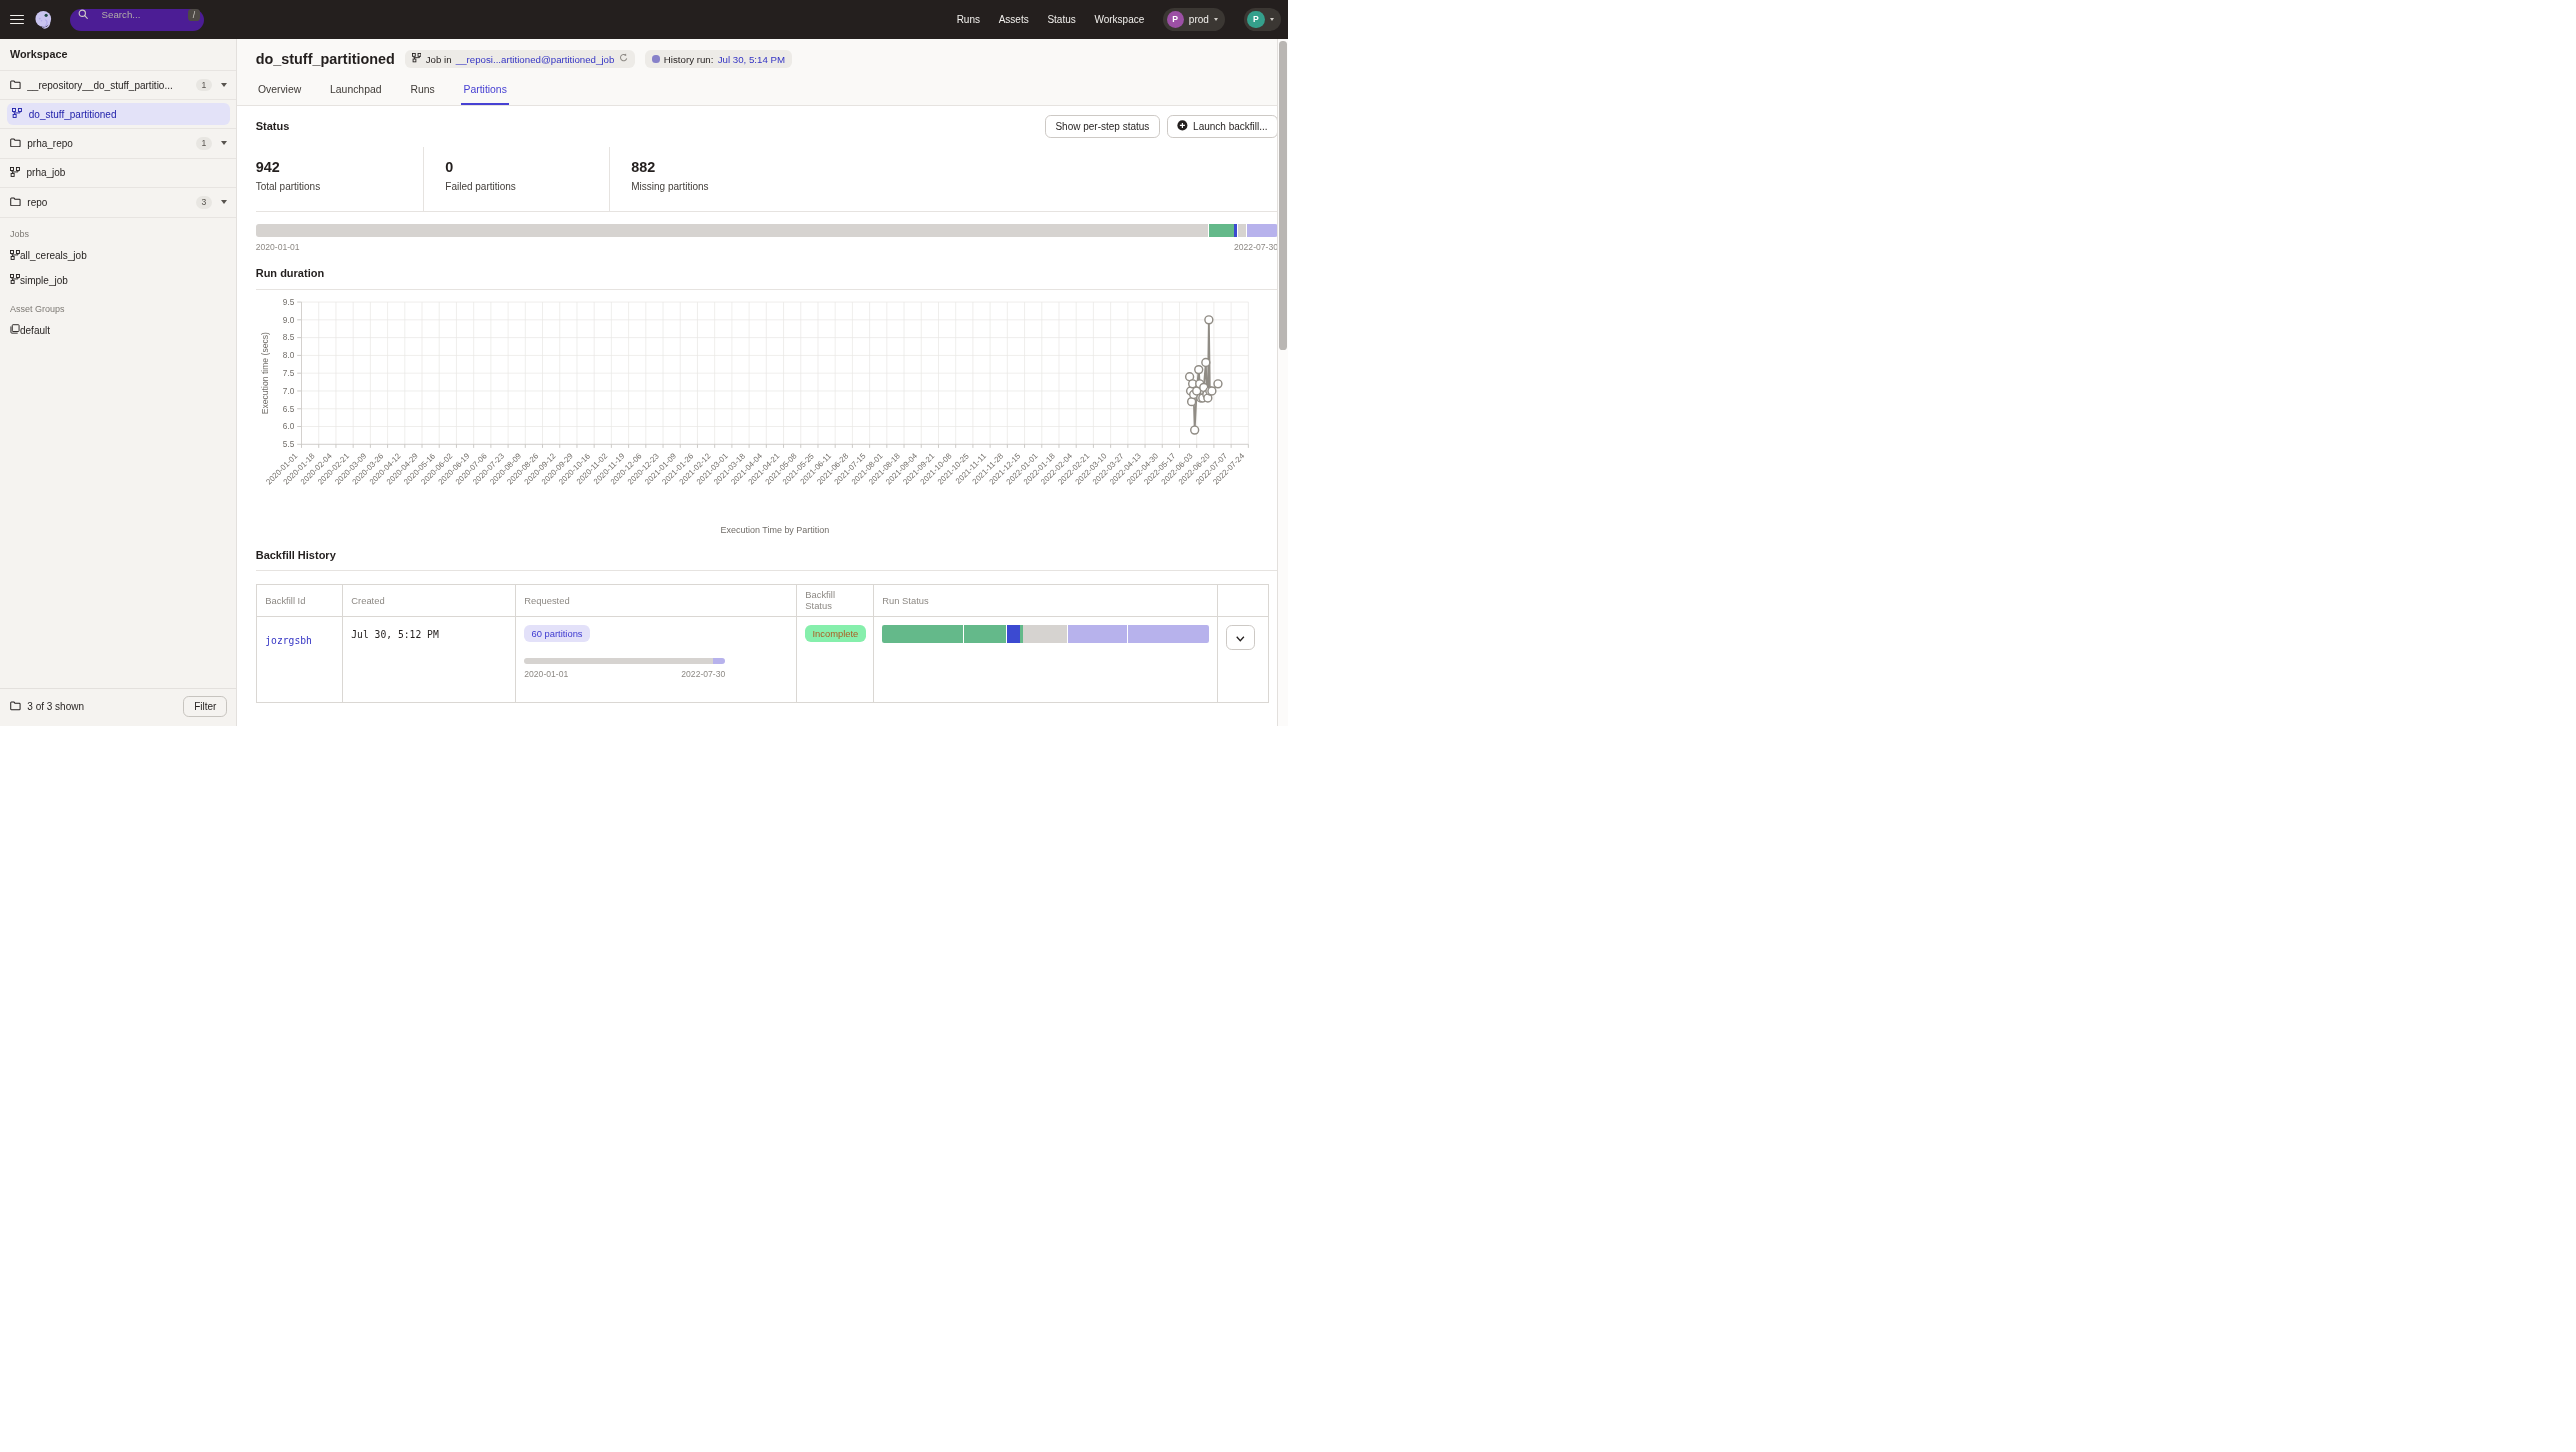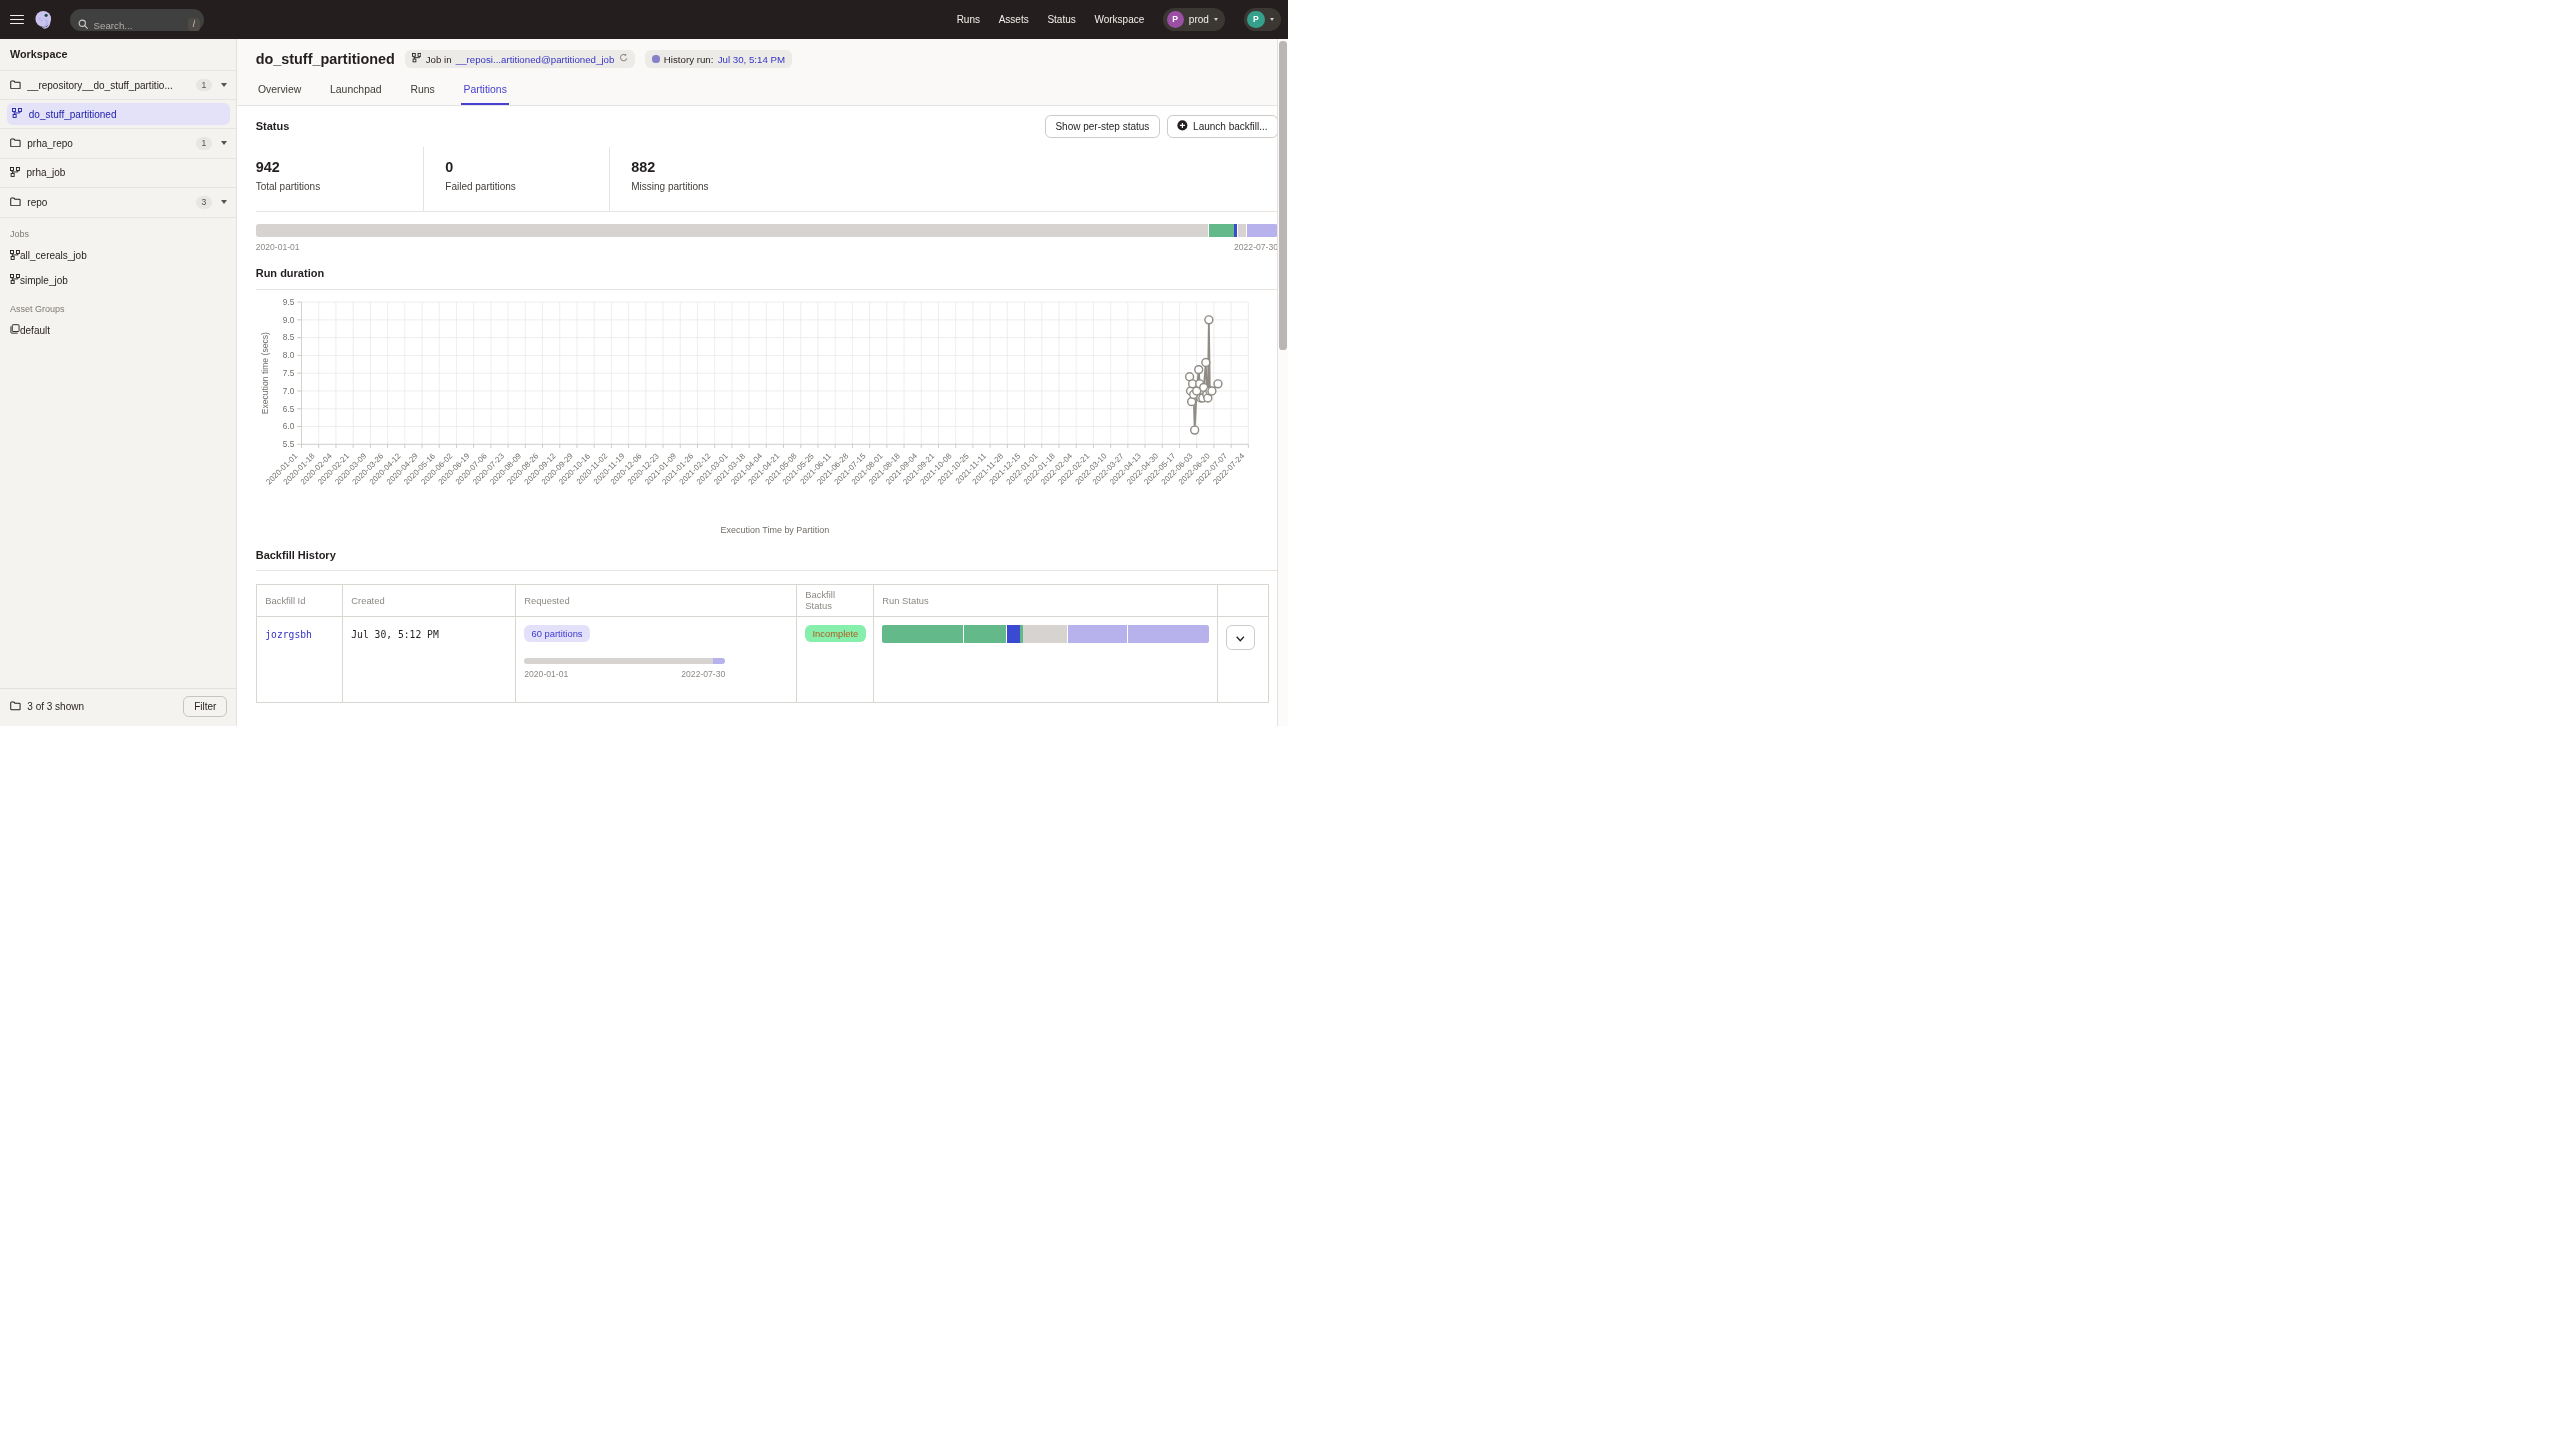--- a/index.html
+++ b/index.html
@@ -3,21 +3,21 @@
 <meta charset="utf-8">
 <style>
   html,body{margin:0;padding:0;background:#fff;font-family:"Liberation Sans",sans-serif;color:#231f1e;}
   .app{width:1288px;height:726px;overflow:hidden;position:relative;background:#fff;}
 
   
   .navbar{height:39px;background:#241f1e;display:flex;align-items:center;padding:0 7.2px 0 10px;box-sizing:border-box;}
   .hamburger{width:14.4px;height:10px;display:flex;flex-direction:column;justify-content:space-between;cursor:pointer;margin-right:10px;}
   .hamburger span{display:block;height:1.8px;background:#f2f0ed;border-radius:0.7px;}
   .logo{width:20px;height:20px;margin-right:16px;}
-  .searchbox{display:flex;align-items:flex-end;background:#404040;border-radius:11.5px;height:22px;width:134px;padding:0 4.3px 0 7.2px;box-sizing:border-box;gap:6px;}
+  .searchbox{display:flex;align-items:flex-start;background:#4c1d95;border-radius:11.5px;height:22px;width:134px;padding:0 4.3px 0 7.2px;box-sizing:border-box;gap:14px;}
   .searchbox .ph{color:#b3afa9;font-size:9.7px;flex:1;}
   .slashkey{background:#4e4a45;color:#d2cec8;border-radius:3.6px;font-size:8.6px;padding:1.4px 5px;}
   .nav-right{margin-left:auto;display:flex;align-items:center;gap:18.7px;}
   .nav-link{color:#f2f0ed;font-size:10px;cursor:pointer;}
   .nav-pill{display:flex;align-items:center;gap:5px;background:#3b3733;border-radius:12.2px;padding:2.9px 7.2px 2.9px 3.6px;cursor:pointer;}
   .avatar{width:17.3px;height:17.3px;border-radius:50%;color:#fff;font-size:8.6px;font-weight:bold;display:flex;align-items:center;justify-content:center;}
   .avatar.purple{background:#9c50a5;}
   .avatar.teal{background:#35a08c;}
   .nav-pill .plabel{color:#f2f0ed;font-size:10px;}
   .caret{width:0;height:0;border-left:2.9px solid transparent;border-right:2.9px solid transparent;border-top:3.6px solid #cfcbc6;}
@@ -580,21 +580,21 @@
               <th>Backfill Id</th>
               <th>Created</th>
               <th>Requested</th>
               <th>Backfill Status</th>
               <th>Run Status</th>
               <th></th>
             </tr>
           </thead>
           <tbody>
             <tr>
-              <td style="padding-top:11px;margin-left:12px;"><span class="mono id-link">jozrgsbh</span></td>
+              <td style="padding-top:17px;margin-left:12px;"><span class="mono id-link">jozrgsbh</span></td>
               <td style="padding-top:11.5px;"><span class="mono">Jul 30, 5:12 PM</span></td>
               <td>
                 <span class="chip lavender">60 partitions</span>
                 <div class="bar mini-bar">
                     <span class="seg" style="width: 94%; background: rgb(214, 211, 208);"></span>
                     <span class="seg" style="width: 6%; background: rgb(183, 178, 236);"></span>
                   </div>
                 <div class="mini-dates">
                   <span>2020-01-01</span>
                   <span>2022-07-30</span>

